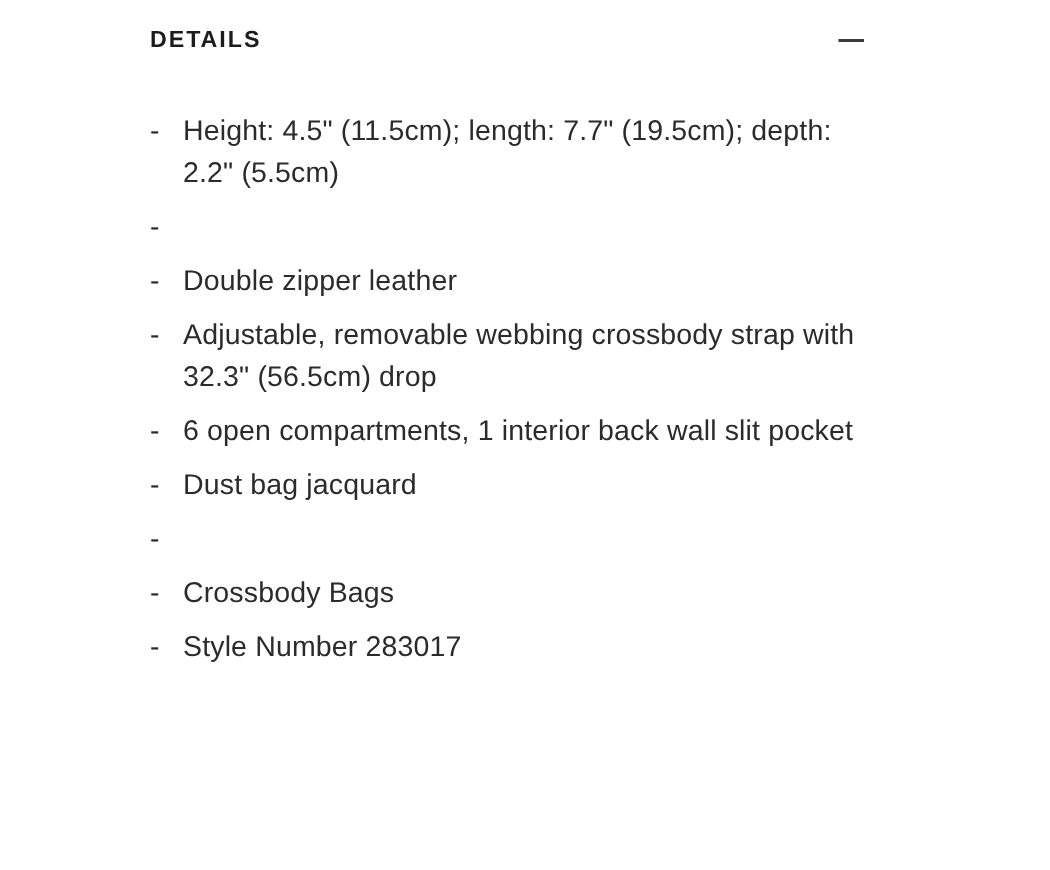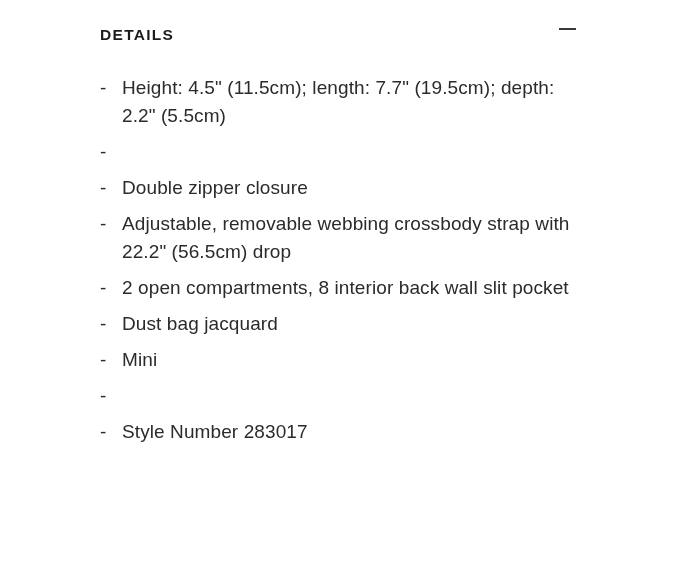--- a/index.html
+++ b/index.html
@@ -21,21 +21,21 @@
     box-sizing: border-box;
     padding: 0;
   }
   .section-header {
     position: absolute;
     top: 12px;
     left: 100px;
     right: 24px;
     height: 30px;
     display: flex;
-    align-items: flex-end;
+    align-items: center;
     justify-content: space-between;
   }
   .section-title {
     font-size: 15.5px;
     font-weight: bold;
     letter-spacing: 1.3px;
     color: #1c1c1c;
     line-height: 1;
   }
   .collapse-toggle {
@@ -104,45 +104,45 @@
       <span class="bullet">-</span>
       <span class="detail-text">Height: 4.5" (11.5cm); length: 7.7" (19.5cm); depth: 2.2" (5.5cm)</span>
     </li>
 
     <li class="detail-item">
       <span class="bullet">-</span>
     </li>
 
     <li class="detail-item">
       <span class="bullet">-</span>
-      <span class="detail-text">Double zipper closure</span>
+      <span class="detail-text">Double zipper leather</span>
     </li>
 
     <li class="detail-item">
       <span class="bullet">-</span>
-      <span class="detail-text">Adjustable, removable webbing crossbody strap with 22.2" (56.5cm) drop</span>
+      <span class="detail-text">Adjustable, removable webbing crossbody strap with 32.3" (56.5cm) drop</span>
     </li>
 
     <li class="detail-item">
       <span class="bullet">-</span>
-      <span class="detail-text">2 open compartments, 8 interior back wall slit pocket</span>
+      <span class="detail-text">6 open compartments, 1 interior back wall slit pocket</span>
     </li>
 
     <li class="detail-item">
       <span class="bullet">-</span>
       <span class="detail-text">Dust bag jacquard</span>
     </li>
 
     <li class="detail-item">
       <span class="bullet">-</span>
-      <span class="detail-text">Mini</span>
     </li>
 
     <li class="detail-item">
       <span class="bullet">-</span>
+      <span class="detail-text">Crossbody Bags</span>
     </li>
 
     <li class="detail-item">
       <span class="bullet">-</span>
       <span class="detail-text">Style Number 283017</span>
     </li>
 
   </ul>
 </div>
 

